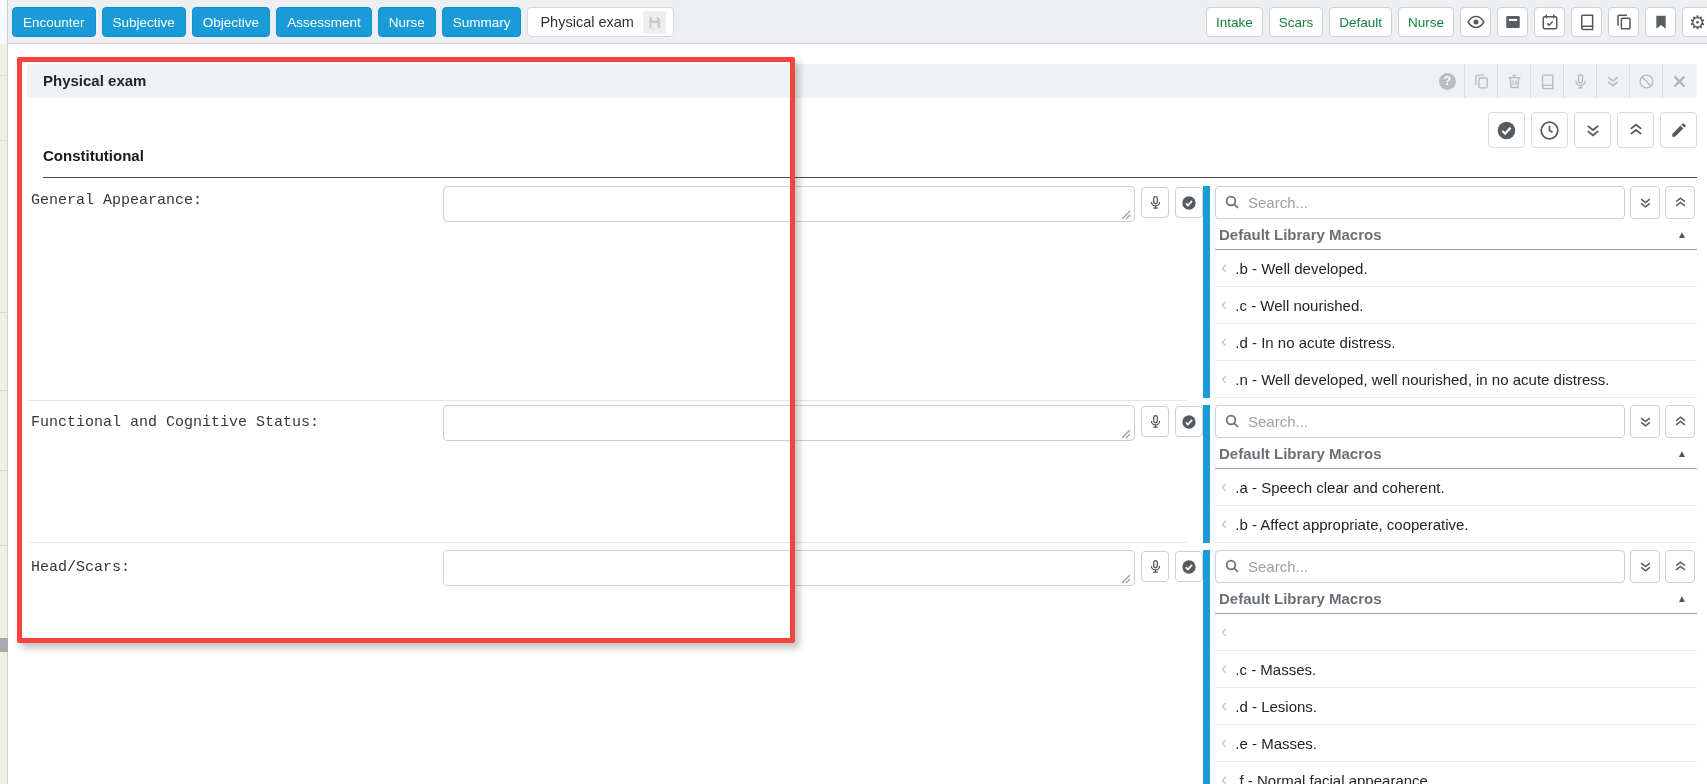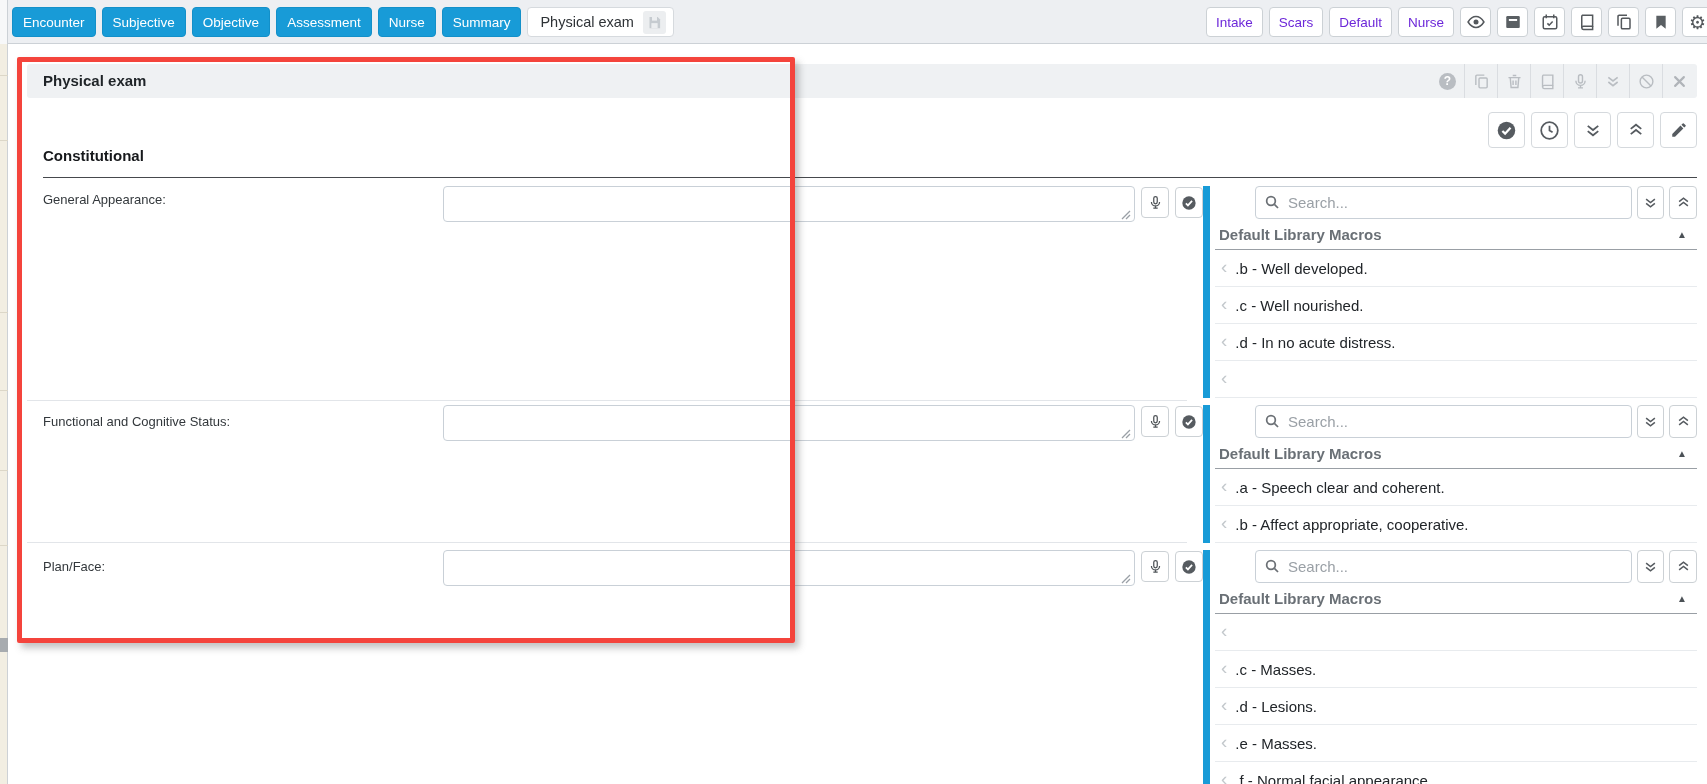--- a/index.html
+++ b/index.html
@@ -15,21 +15,21 @@
             background:#f7f8f9; border-right:1px solid #ccd1d6; }
   .topbar-left { position:absolute; left:12px; top:7px; display:flex; gap:6px; }
   .nav-btn { height:30px; padding:0 10px; background:#189bd7; border:1px solid #1390c9;
             border-radius:4px; color:#fff; font-size:13.5px; display:flex; align-items:center; cursor:pointer; }
   .tab { height:30px; background:#fff; border:1px solid #d6dade; border-radius:4px;
          display:flex; align-items:center; gap:9px; padding:0 7px 0 12px; font-size:14.5px; color:#2e3236; }
   .tab-save { width:23px; height:23px; background:#eceef0; border-radius:3px;
          display:flex; align-items:center; justify-content:center; cursor:pointer; }
   .topbar-right { position:absolute; right:-6px; top:7px; display:flex; gap:6px; }
   .wbtn { height:30px; padding:0 9px; background:#fff; border:1px solid #ccd1d5; border-radius:4px;
-          color:#6d28d9; font-size:13.5px; display:flex; align-items:center; cursor:pointer; }
+          color:#15803d; font-size:13.5px; display:flex; align-items:center; cursor:pointer; }
   .ibtn { width:31px; height:30px; background:#fff; border:1px solid #ccd1d5; border-radius:4px;
           display:flex; align-items:center; justify-content:center; cursor:pointer; font-size:19px; color:#54585c; }
   
   .strip { position:absolute; left:0; top:44px; width:8px; height:740px;
            background:#f2eee2; border-right:1px solid #cdd1d5; }
   .strip .tick { position:absolute; left:0; width:8px; height:1px; background:#dcd7c8; }
   .strip .thumb { position:absolute; left:0; top:594px; width:8px; height:14px; background:#a7abaf; }
   
   .form-hdr { position:absolute; left:27px; top:64px; width:1670px; height:34px;
               background:#eff1f3; border-radius:3px; }
@@ -45,31 +45,31 @@
   .act-btn { width:37px; height:36px; background:#fff; border:1px solid #d5d9dd; border-radius:4px;
              display:flex; align-items:center; justify-content:center; cursor:pointer; }
   
   .sec-hd { position:absolute; left:43px; top:147px; font-size:15px; font-weight:bold; color:#17191c; }
   .sec-hr { position:absolute; left:43px; top:177px; width:1654px; height:0; border-top:1px solid #46494d; }
   .frow { position:absolute; left:27px; width:1670px; }
   #row1 { top:178px; height:222px; }
   #row2 { top:400px; height:142px; }
   #row3 { top:542px; height:242px; }
   .row-divider { position:absolute; left:0; top:0; width:1160px; height:0; border-top:1px solid #e2e5e9; }
-  .f-label { position:absolute; left:16px; top:14px; font-size:13px; color:#33383c; }
+  .f-label { position:absolute; left:4px; top:14px; font-size:15px; color:#33383c;font-family:Liberation Mono, monospace; }
   .ta { position:absolute; left:416px; width:692px; height:36px; border:1px solid #c9d0d7; border-radius:4px;
         resize:none; font:15px "Liberation Sans", sans-serif; padding:6px 10px; color:#333; background:#fff; outline:none; }
   .ta-grip { position:absolute; left:1092px; pointer-events:none; }
   .sq { position:absolute; width:28px; height:31px; background:#fff; border:1px solid #ccd1d5;
         border-radius:4px; display:flex; align-items:center; justify-content:center; cursor:pointer; }
   .sq.mic { left:1114px; } .sq.chk { left:1148px; }
   
   .mpanel { position:absolute; left:1176px; width:494px; border-left:7px solid #189bd7; background:#fff; }
   .m-search-row { display:flex; gap:5px; padding-left:5px; height:33px; }
-  .m-search { position:relative; width:410px;margin-left:40px; }
+  .m-search { position:relative; width:410px; }
   .m-search input { width:100%; height:33px; border:1px solid #c9d0d7; border-radius:4px;
         padding:0 8px 0 32px; font:15px "Liberation Sans", sans-serif; color:#495057; outline:none; }
   .m-search input::placeholder { color:#9aa0a6; }
   .m-search svg { position:absolute; left:9px; top:8px; }
   .m-btn { width:30px; height:33px; background:#fff; border:1px solid #ccd1d5; border-radius:4px;
         display:flex; align-items:center; justify-content:center; cursor:pointer; }
   .m-head { height:31px; margin-left:5px; border-bottom:1px solid #999fa5; display:flex; align-items:center;
         justify-content:space-between; padding:0 10px 0 4px; font-size:15px; font-weight:bold; color:#6a7076; }
   .m-head .tri { font-size:10px; color:#4b5156; }
   .m-list { margin:0; padding-left:5px; list-style:none; }
@@ -296,20 +296,21 @@
         <li class="m-item">
             <span class="chev">‹</span>
             <span>.c - Well nourished.</span>
           </li>
         <li class="m-item">
             <span class="chev">‹</span>
             <span>.d - In no acute distress.</span>
           </li>
         <li class="m-item">
             <span class="chev">‹</span>
+            <span>.n - Well developed, well nourished, in no acute distress.</span>
           </li>
       </ul>
     </div>
   </div>
 
   <div class="frow" id="row2">
     <div class="row-divider"></div>
     <span class="f-label">Functional and Cognitive Status:</span>
     <textarea class="ta" style="top: 5px;"></textarea>
     <svg class="ta-grip" style="top:27px" width="12" height="12" viewBox="0 0 12 12">
@@ -359,21 +360,21 @@
         <li class="m-item">
             <span class="chev">‹</span>
             <span>.b - Affect appropriate, cooperative.</span>
           </li>
       </ul>
     </div>
   </div>
 
   <div class="frow" id="row3">
     <div class="row-divider"></div>
-    <span class="f-label" style="top:17px">Plan/Face:</span>
+    <span class="f-label" style="top:17px">Head/Scars:</span>
     <textarea class="ta" style="top: 8px;"></textarea>
     <svg class="ta-grip" style="top:30px" width="12" height="12" viewBox="0 0 12 12">
         <path d="M11 3L3 11M11 7l-4 4" stroke="#9aa0a6" stroke-width="1.3"></path>
       </svg>
     <span class="sq mic" style="top:9px">
       <svg width="15" height="15" viewBox="0 0 24 24" fill="none" stroke="#4e5357" stroke-width="2">
           <rect x="9.2" y="2.5" width="5.6" height="11.5" rx="2.8"></rect>
           <path d="M5.5 11a6.5 6.5 0 0 0 13 0M12 17.5V21M8.5 21h7"></path>
         </svg>
     </span>

